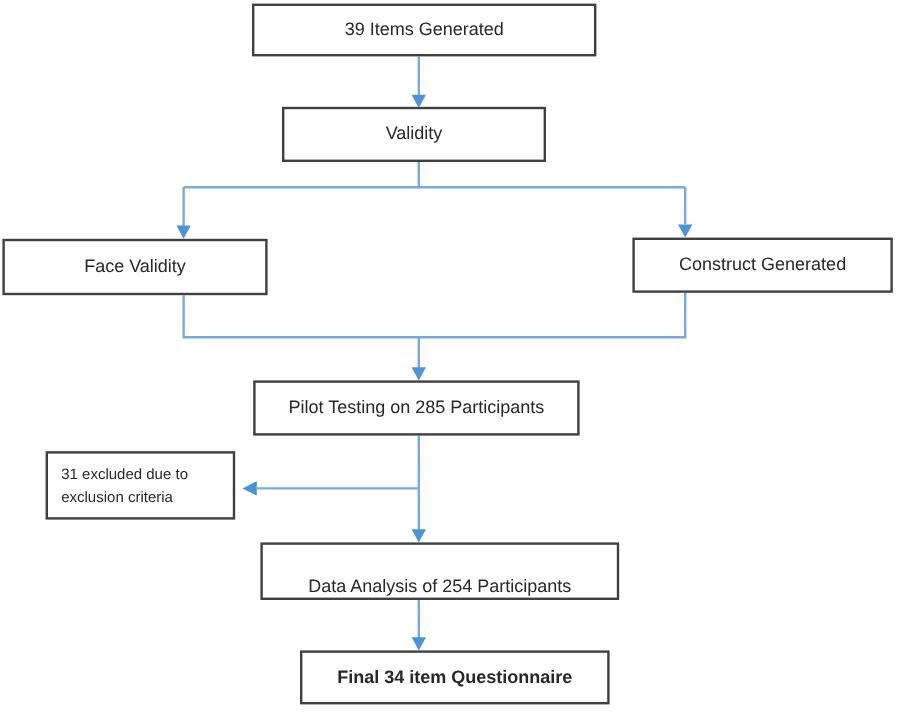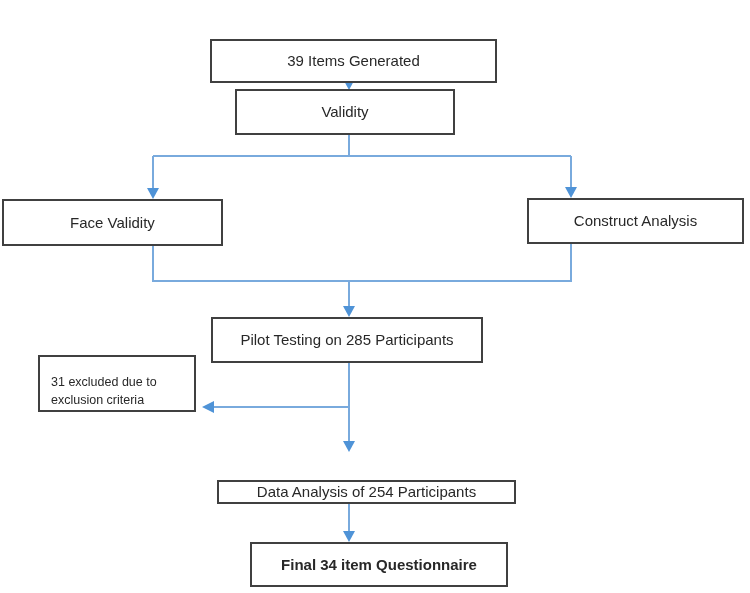--- a/index.html
+++ b/index.html
@@ -37,30 +37,30 @@
     background: #ffffff;
     border: 2px solid var(--box-border, #404040);
     display: flex;
     align-items: center;
     justify-content: center;
     text-align: center;
     font-size: 15px;
     color: var(--text, #282828);
     line-height: 1.3;
   }
-  #node-items       { left: 210px; top: 3px;   width: 287px; height: 44px; margin-top: 36px; }
+  #node-items       { left: 210px; top: 3px;   width: 287px; height: 44px; }
   #node-validity    { left: 235px; top: 89px;  width: 220px; height: 46px; }
   #node-face        { left: 2px;   top: 199px; width: 221px; height: 47px; }
   #node-construct   { left: 527px; top: 198px; width: 217px; height: 46px; }
   #node-pilot       { left: 211px; top: 317px; width: 272px; height: 46px; }
-  #node-excluded    { left: 38px;  top: 355px; width: 158px; height: 57px;
+  #node-excluded    { left: 38px;  top: 376px; width: 158px; height: 57px;
                       font-size: 12.5px; justify-content: flex-start;
                       text-align: left; padding: 0 11px; line-height: 1.5;
-                      border-width: 2px; align-items: flex-end; }
-  #node-data        { left: 217px; top: 480px; width: 299px; height: 24px; }
+                      border-width: 2px; }
+  #node-data        { left: 217px; top: 452px; width: 299px; height: 48px; align-items: flex-end; }
   #node-final       { left: 250px; top: 542px; width: 258px; height: 45px; font-weight: bold; }
 </style>
 </head>
 <body>
 
 <div class="canvas">
 
   <svg class="connectors" width="750" height="593" viewBox="0 0 750 593" aria-hidden="true">
 
     <path class="line" d="M349 47 V80"></path>
@@ -101,21 +101,21 @@
 
   <div class="node" id="node-face">
     <span>Face Validity</span>
   </div>
 
   <div class="node" id="node-validity">
     <span>Validity</span>
   </div>
 
   <div class="node" id="node-construct">
-    <span>Construct Analysis</span>
+    <span>Construct Generated</span>
   </div>
 
   <div class="node" id="node-pilot">
     <span>Pilot Testing on 285 Participants</span>
   </div>
 
   <div class="node" id="node-excluded">
     <span>31 excluded due to exclusion criteria</span>
   </div>
 

